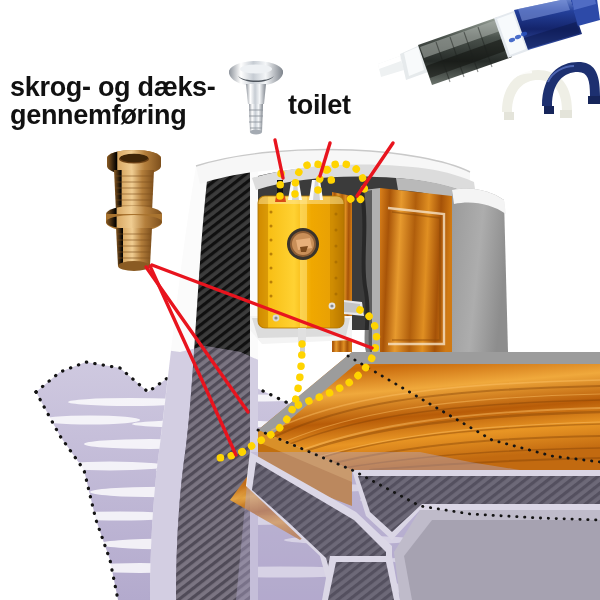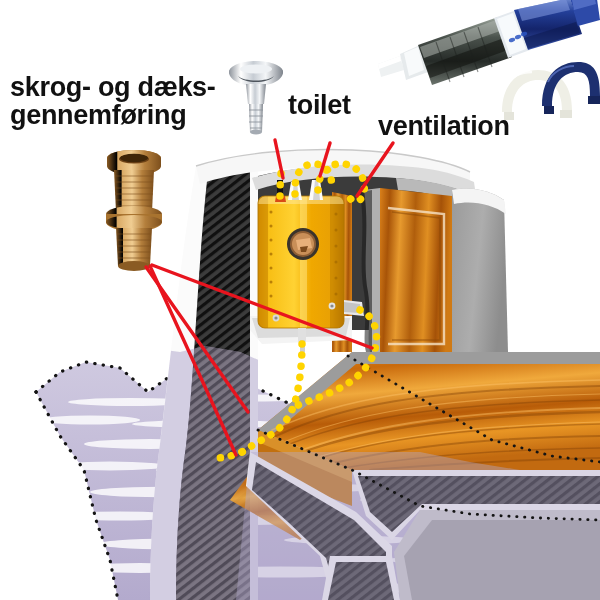--- a/index.html
+++ b/index.html
@@ -438,15 +438,14 @@
       <path d="M152 265 L372 348"></path>
 
       <path d="M150 266 L236 455"></path>
     </g>
   </svg>
 
   <div class="lbl" id="lbl-toilet">toilet</div>
 
   <div class="lbl" id="lbl-hull"><span>skrog- og dæks-</span><br><span>gennemføring</span></div>
 
-  <div class="lbl" id="lbl-vent">ventilation</div>
 
 </div>
 
 </body></html>

